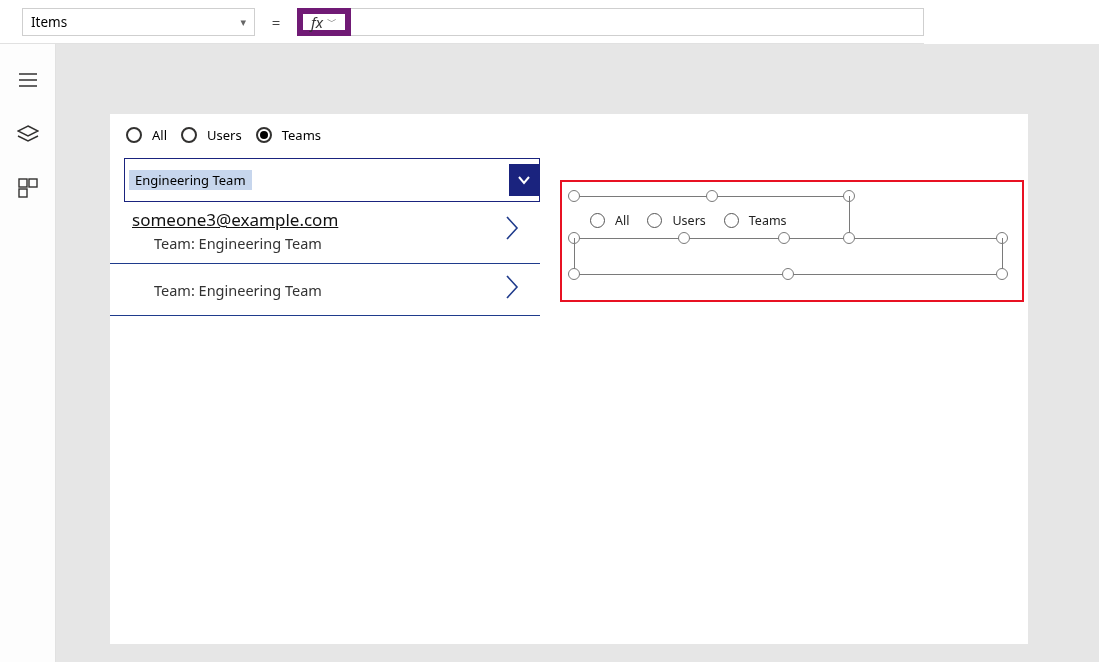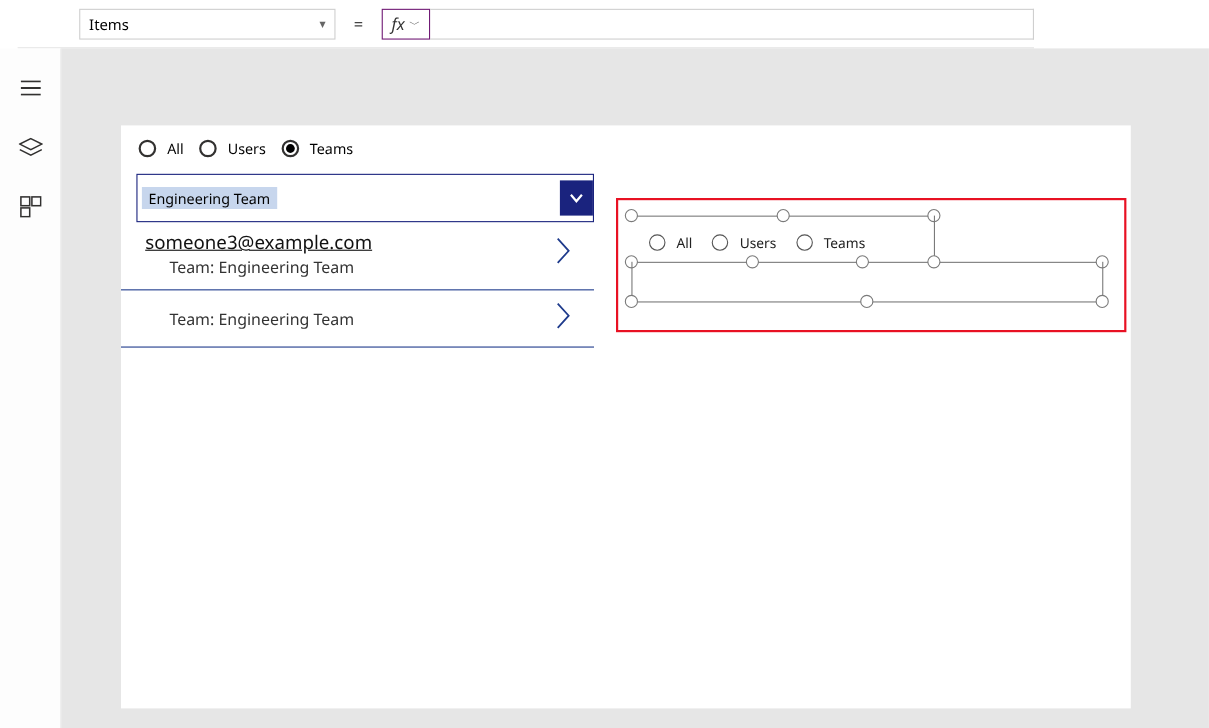--- a/index.html
+++ b/index.html
@@ -1,34 +1,34 @@
 <!DOCTYPE html>
 <html><head>
 <meta charset="utf-8">
 <style>
   * { box-sizing: border-box; margin: 0; padding: 0; font-family: "Segoe UI", system-ui, sans-serif; }
   html, body { width: 1099px; height: 662px; background: #ffffff; overflow: hidden; }
 
   
   .formula-bar {
-    position: absolute; left: 16px; top: 0; width: 924px; height: 44px;
+    position: absolute; left: 0; top: 0; width: 924px; height: 44px;
     border-bottom: 1px solid #e1e1e1;
     display: flex; align-items: center;
-    padding-left: 56px;
+    padding-left: 22px;
   }
   .prop-select {
     width: 233px; height: 28px;
     border: 1px solid #cfcfcf;
     display: flex; align-items: center; justify-content: space-between;
     padding: 0 8px; font-size: 13.5px;
   }
   .prop-select .chev { font-size: 11px; color: #666; }
   .equals { width: 42px; text-align: center; font-size: 15px; color: #444; }
   .fx-box {
-    height: 28px; border: 1px solid #701a75;
+    height: 28px; border: 6px solid #701a75;
     display: flex; align-items: center; padding: 0 8px;
     font-style: italic; font-size: 15px; color: #333; gap: 4px; justify-content: space-between;
   }
   .fx-box .chev { font-size: 10px; color: #666; font-style: normal; }
   .formula-input {
     flex: 1; height: 28px; border: 1px solid #cfcfcf; border-left: none;
     padding: 0 8px; font-size: 13px;
   }
 
   

